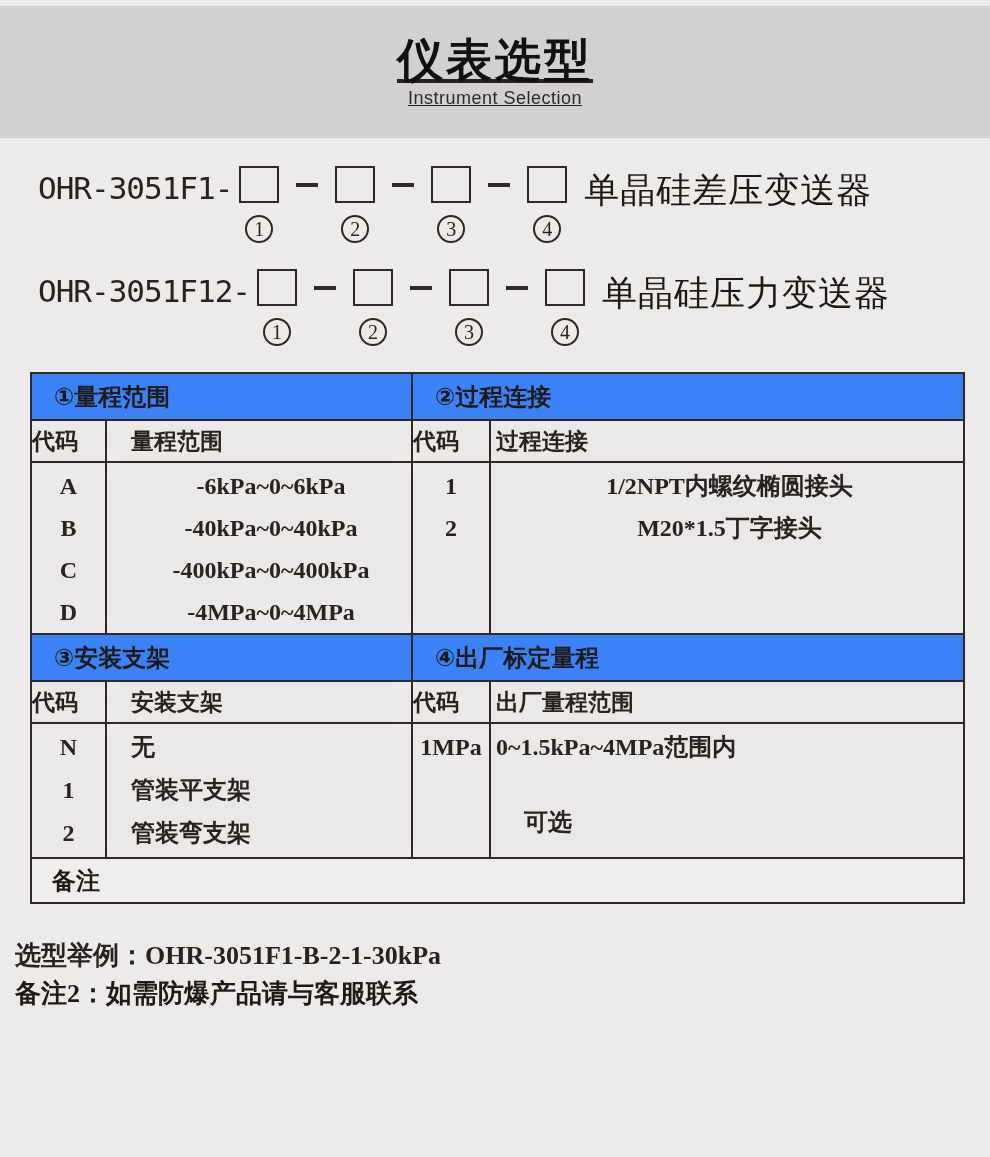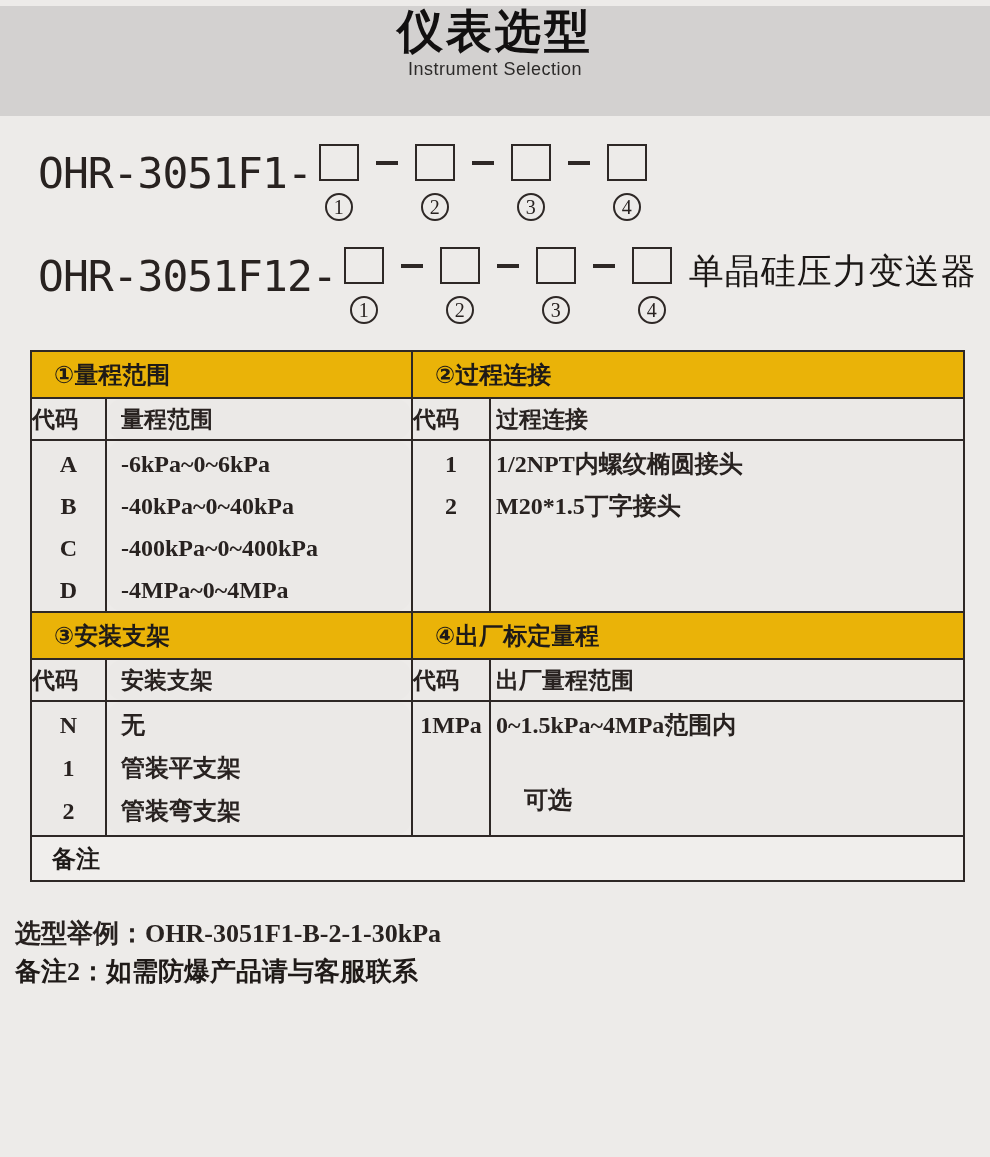--- a/index.html
+++ b/index.html
@@ -7,39 +7,39 @@
   body {
     height:1157px;
     overflow:hidden;
     background:#edebe9;
     color:#282220;
     font-family:"Liberation Sans","DejaVu Sans",sans-serif;
   }
   
   .banner {
     margin-top:6px;
-    width:990px; height:110px;
+    width:990px; height:132px;
     background:#d3d1d0;
-    display:flex; flex-direction:column; align-items:center; justify-content:flex-start;
+    display:flex; flex-direction:column; align-items:center; justify-content:center;text-decoration:underline;
   }
   .banner .title {
     font-size:46px; font-weight:700; letter-spacing:3px; color:#121010;
     font-family:"Liberation Sans","DejaVu Sans",sans-serif;
     line-height:1.1;
   }
   .banner .subtitle {
     font-size:18px; font-weight:400; color:#2c2a29; letter-spacing:0.5px;
     margin-top:2px;
   }
   
   .models { padding:28px 0 0 38px; }
   .model-line { display:flex; align-items:flex-start; margin-bottom:26px; height:77px; }
   .model-prefix {
     font-family:"DejaVu Sans Mono",monospace;
-    font-size:43px; font-weight:500; letter-spacing:-1px;
+    font-size:31px; font-weight:500; letter-spacing:-1px;
     margin-top:4px; white-space:nowrap;
   }
   .slot { display:flex; flex-direction:column; align-items:center; width:42px; }
   .slot:first-of-type { margin-left:6px; }
   .obox { width:40px; height:37px; border:2.5px solid #2e2826; background:transparent; }
   .circle {
     margin-top:12px; width:28px; height:28px; border:2px solid #2e2826; border-radius:50%;
     display:flex; align-items:center; justify-content:center;
     font-family:"Liberation Serif","DejaVu Serif",serif;
     font-size:20px; font-weight:500; line-height:1;
@@ -55,44 +55,44 @@
     width:933px;
     border-collapse:collapse;
     table-layout:fixed;
   }
   table.sel td {
     border:2.5px solid #2e2826;
     vertical-align:top;
   }
   tr.sec-hdr td {
     height:47px;
-    background:#eab308;
+    background:#3b82f6;
     font-size:24px; font-weight:700; color:#1e1a18;
     font-family:"Liberation Sans","DejaVu Sans",sans-serif;
     vertical-align:middle;
     padding-left:22px;
   }
   tr.sub-hdr td {
     height:42px;
     font-family:"Liberation Serif","DejaVu Serif",serif;
     font-size:23px; font-weight:700;
     vertical-align:middle;
   }
   td.codes, td.vals {
     font-family:"Liberation Serif","DejaVu Serif",serif;
     font-size:24px; font-weight:600;
     background:#ebe9e7;
   }
   tr.sub-hdr td { background:#ebe9e7; }
   td.c-center { }
-  td.pad-l { padding-left:14px;border-radius:19px; }
+  td.pad-l { padding-left:24px;border-radius:19px; }
   td.pad-r { padding-left:5px; }
   .body1 td { height:168px; }
   .body2 td { height:135px; }
-  .body1 td > div { line-height:42px; }
+  .body1 td > div { line-height:42px;text-align:center; }
   .body2 td > div { line-height:43px; }
   td.codes > div { text-align:center; }
   .body1 td, .body2 td { padding-top:2px; }
   .indent { margin-left:28px;margin-top:32px; }
   tr.remark-hdr td {
     height:45px; background:#f0eeec;
     font-size:24px; font-weight:700; color:#1e1a18;
     font-family:Liberation Sans, sans-serif;
     vertical-align:middle; padding-left:20px;
   }
@@ -148,20 +148,21 @@
           <span>3</span>
         </div>
     </div>
     <div class="dash"></div>
     <div class="slot">
       <div class="obox"></div>
       <div class="circle">
           <span>4</span>
         </div>
     </div>
+    <span class="model-suffix">单晶硅差压变送器</span>
   </div>
 
   <div class="model-line">
     <span class="model-prefix">OHR-3051F12-</span>
     <div class="slot">
       <div class="obox"></div>
       <div class="circle">
           <span>1</span>
         </div>
     </div>

